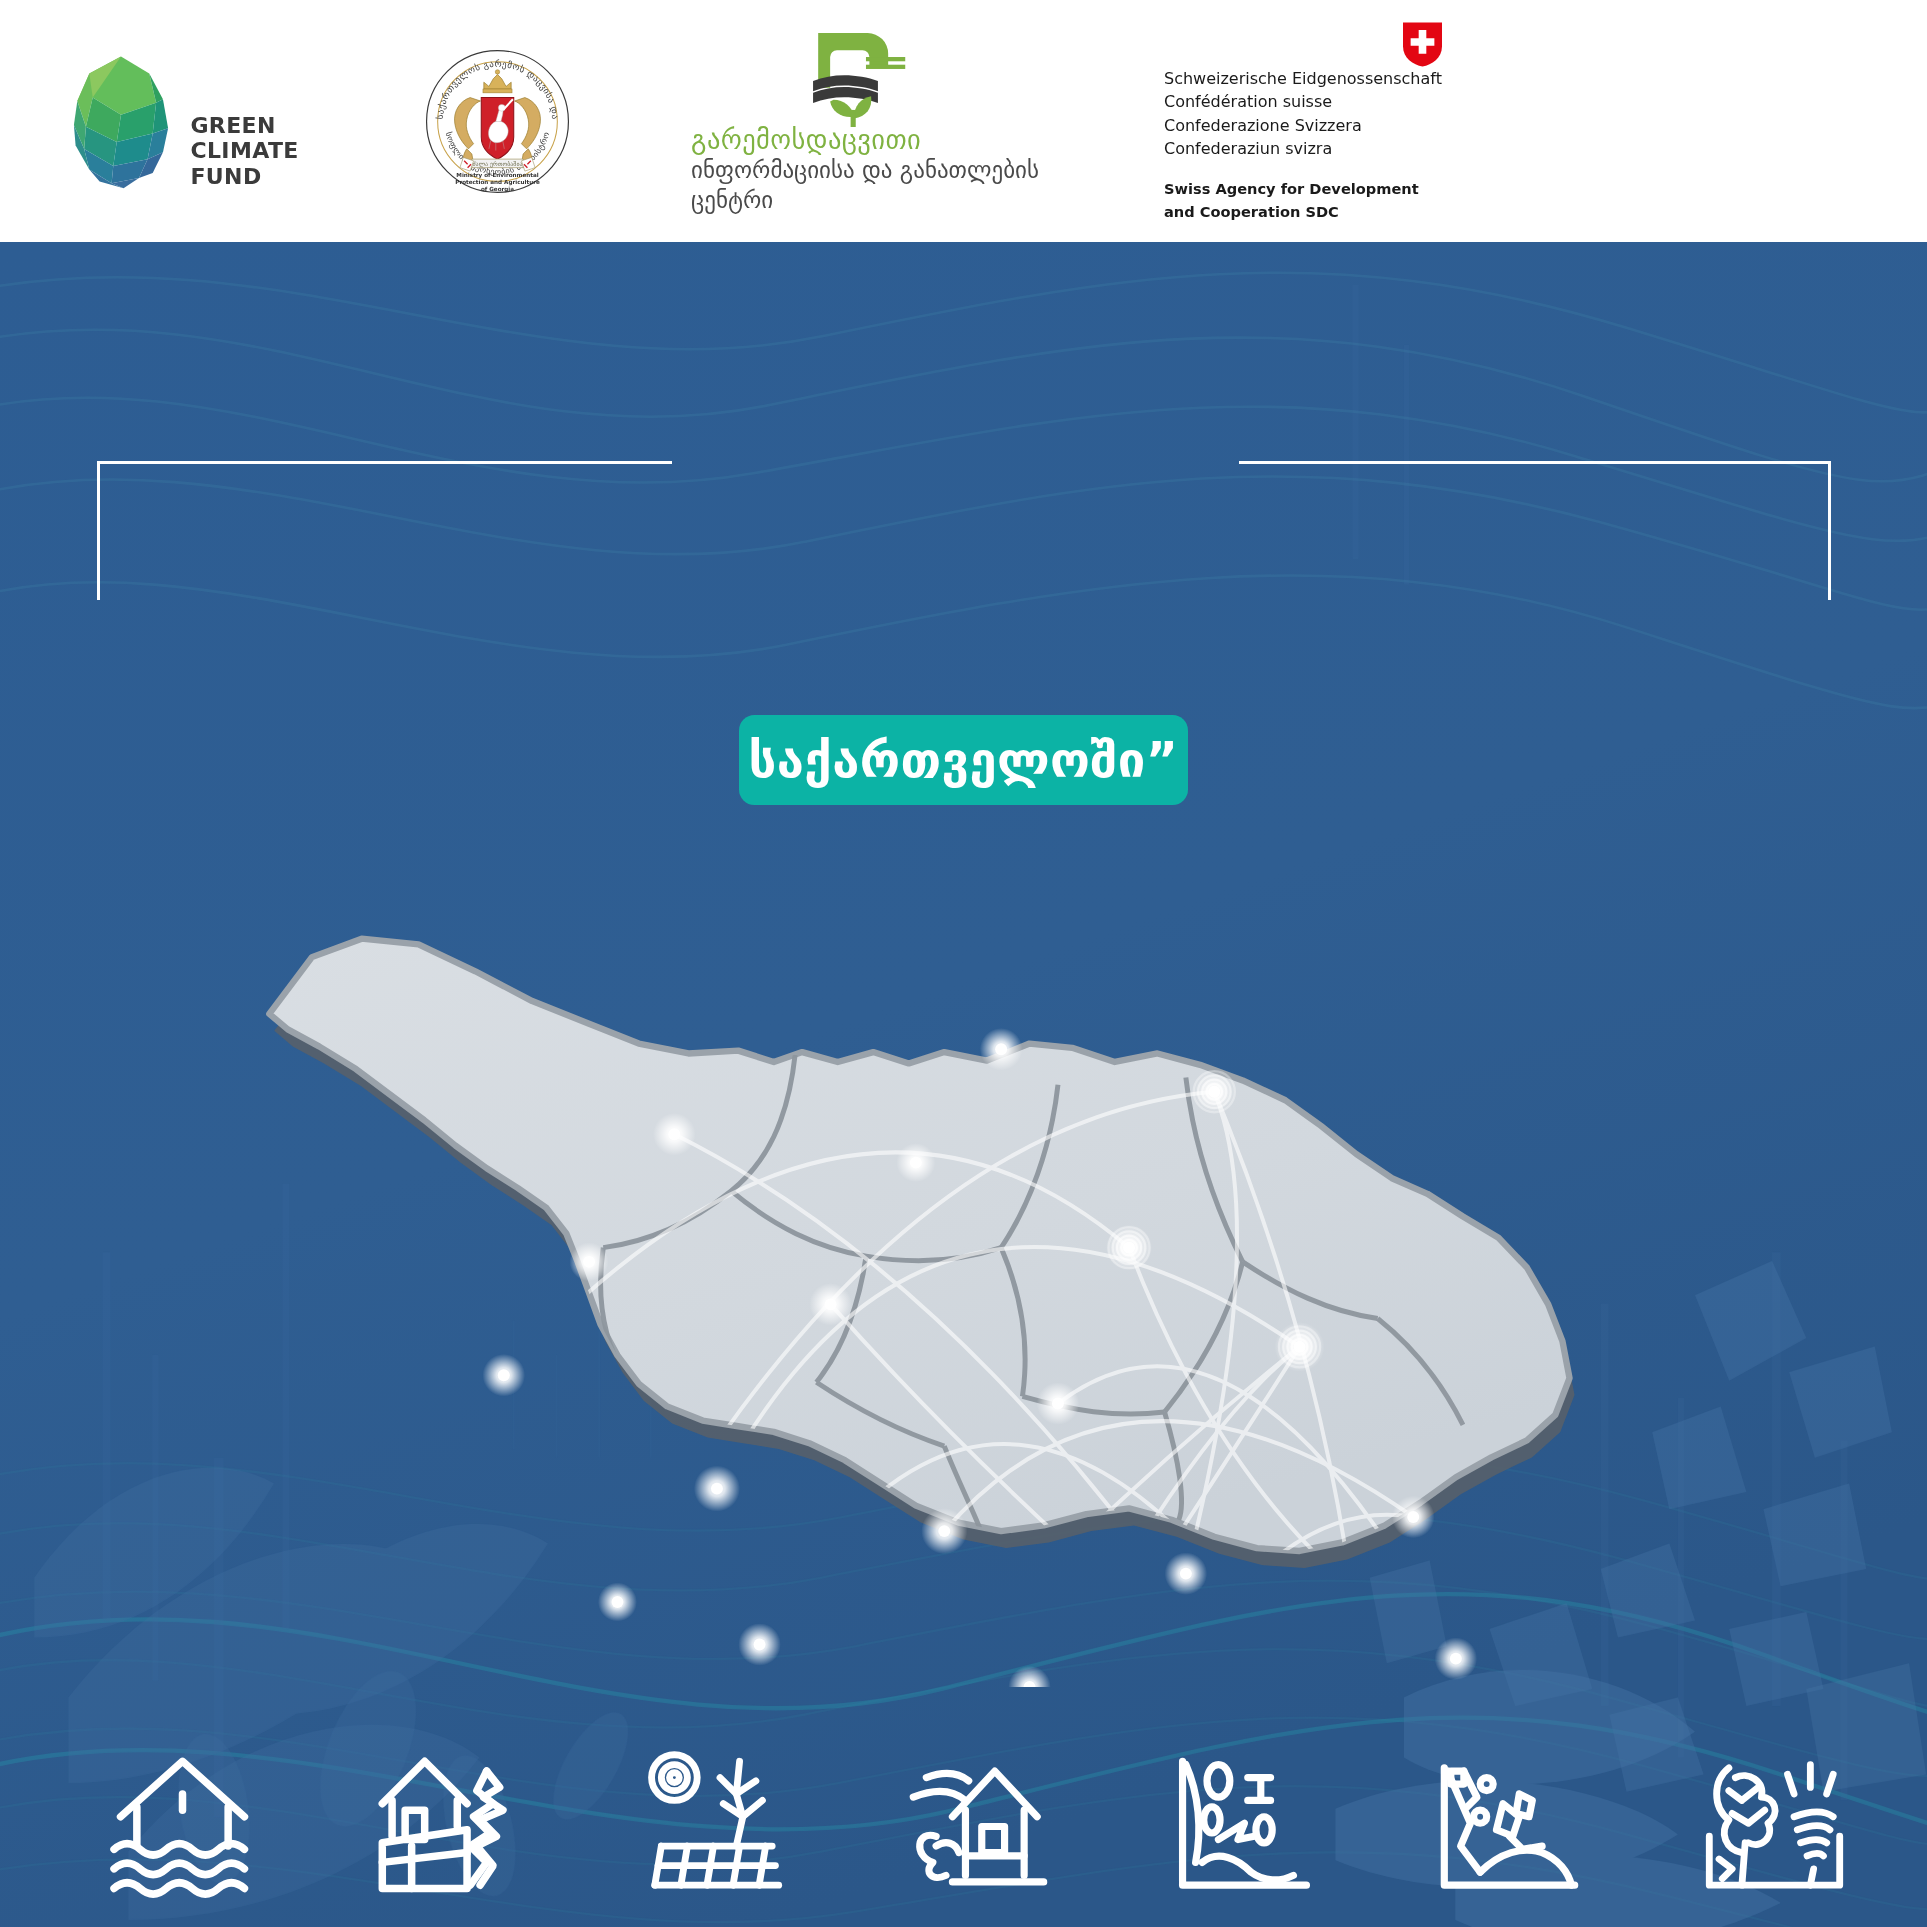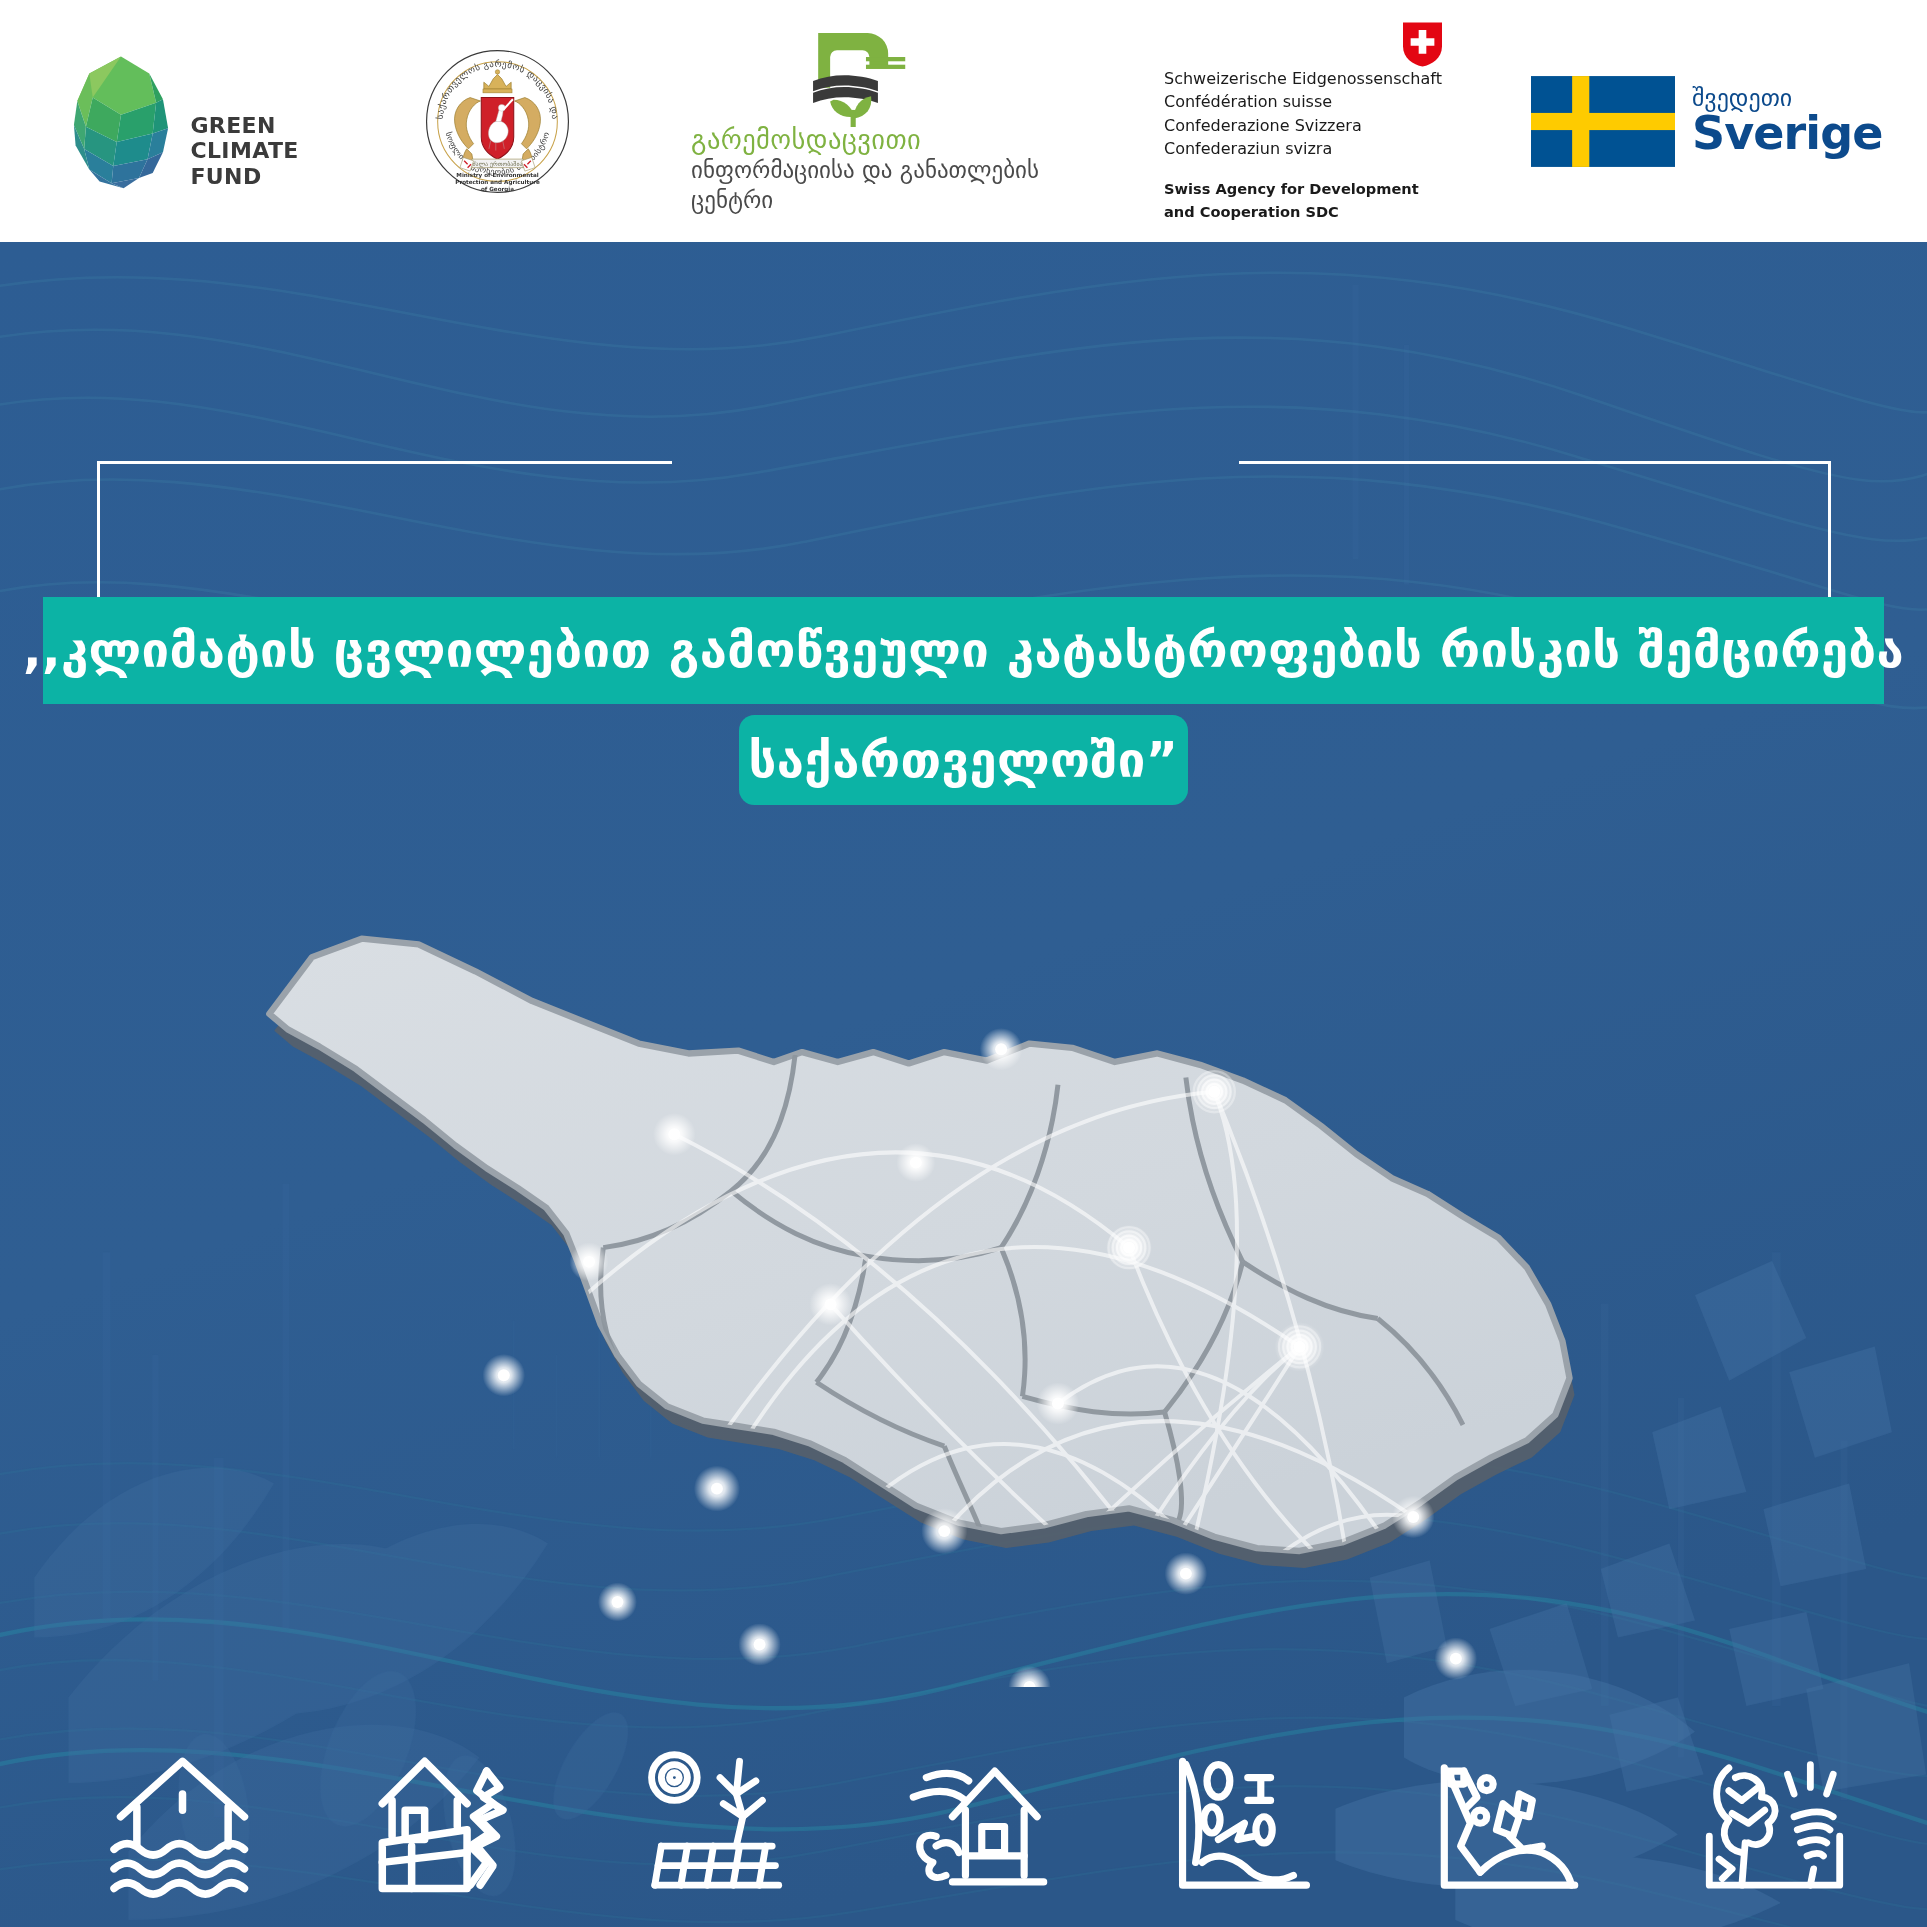--- a/index.html
+++ b/index.html
@@ -303,47 +303,31 @@
       <div class="swiss-text">
         <div class="ln">Schweizerische Eidgenossenschaft</div>
         <div class="ln">Confédération suisse</div>
         <div class="ln">Confederazione Svizzera</div>
         <div class="ln">Confederaziun svizra</div>
         <div class="bold">Swiss Agency for Development</div>
         <div class="bold" style="margin-top:1.7px">and Cooperation SDC</div>
       </div>
     </div>
 
-    <div class="logo sweden">
-      <div class="se-flag">
-        <svg width="144" height="91" viewBox="0 0 168 106">
-          <rect width="168" height="106" fill="#005293"></rect>
-          <rect x="0" y="43" width="168" height="20" fill="#FECB00"></rect>
-          <rect x="48" y="0" width="20" height="106" fill="#FECB00"></rect>
-        </svg>
-      </div>
-      <div class="se-text">
-        <div class="se-ka">შვედეთი</div>
-        <div class="se-en">Sverige</div>
-      </div>
-    </div>
 
   </div>
 
   <div class="framebox">
     <div class="frame-hline" style="left:97px;top:461px;width:575px;"></div>
     <div class="frame-hline" style="left:1239px;top:461px;width:592px;"></div>
     <div class="frame-vline" style="left:97px;top:461px;height:139px;"></div>
     <div class="frame-vline" style="left:1828px;top:461px;height:139px;"></div>
   </div>
 
 
-  <div class="band">
-    <span>,,კლიმატის ცვლილებით გამოწვეული კატასტროფების რისკის შემცირება</span>
-  </div>
 
   <div class="band2">
     <span>საქართველოში”</span>
   </div>
 
   <div class="mapwrap">
     <svg width="1421" height="822" viewBox="0 0 100 58" preserveAspectRatio="none">
       <defs>
         <radialGradient id="nodeGlow">
           <stop offset="0%" stop-color="#ffffff" stop-opacity="1"></stop>

